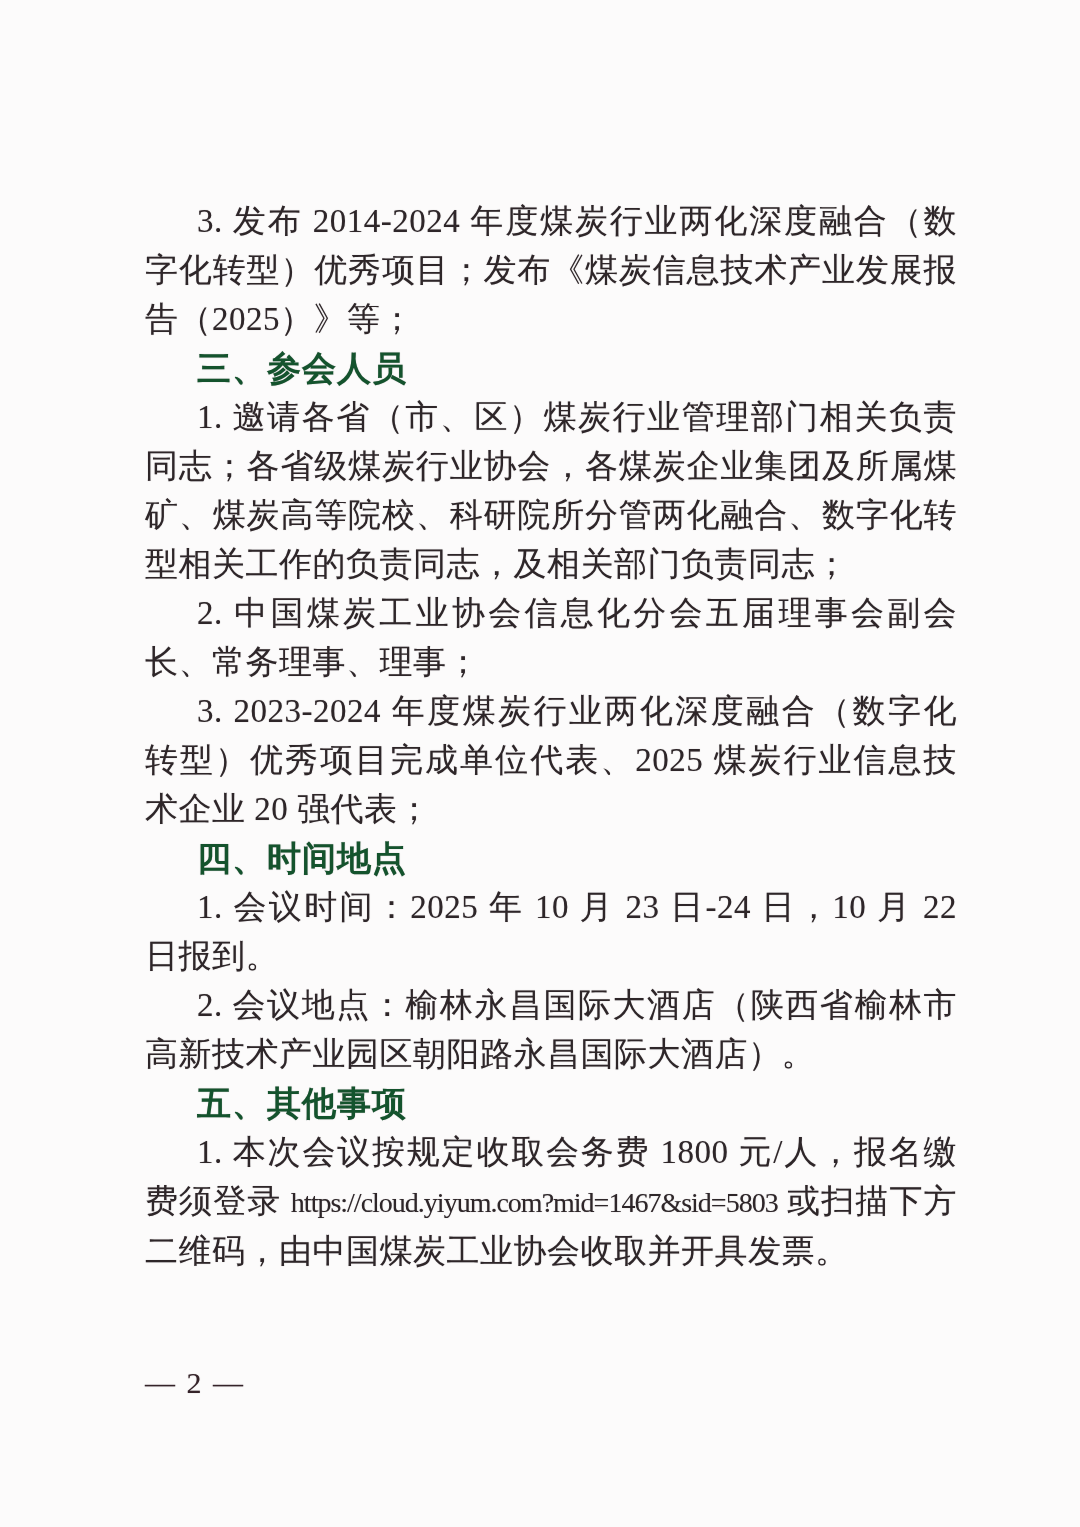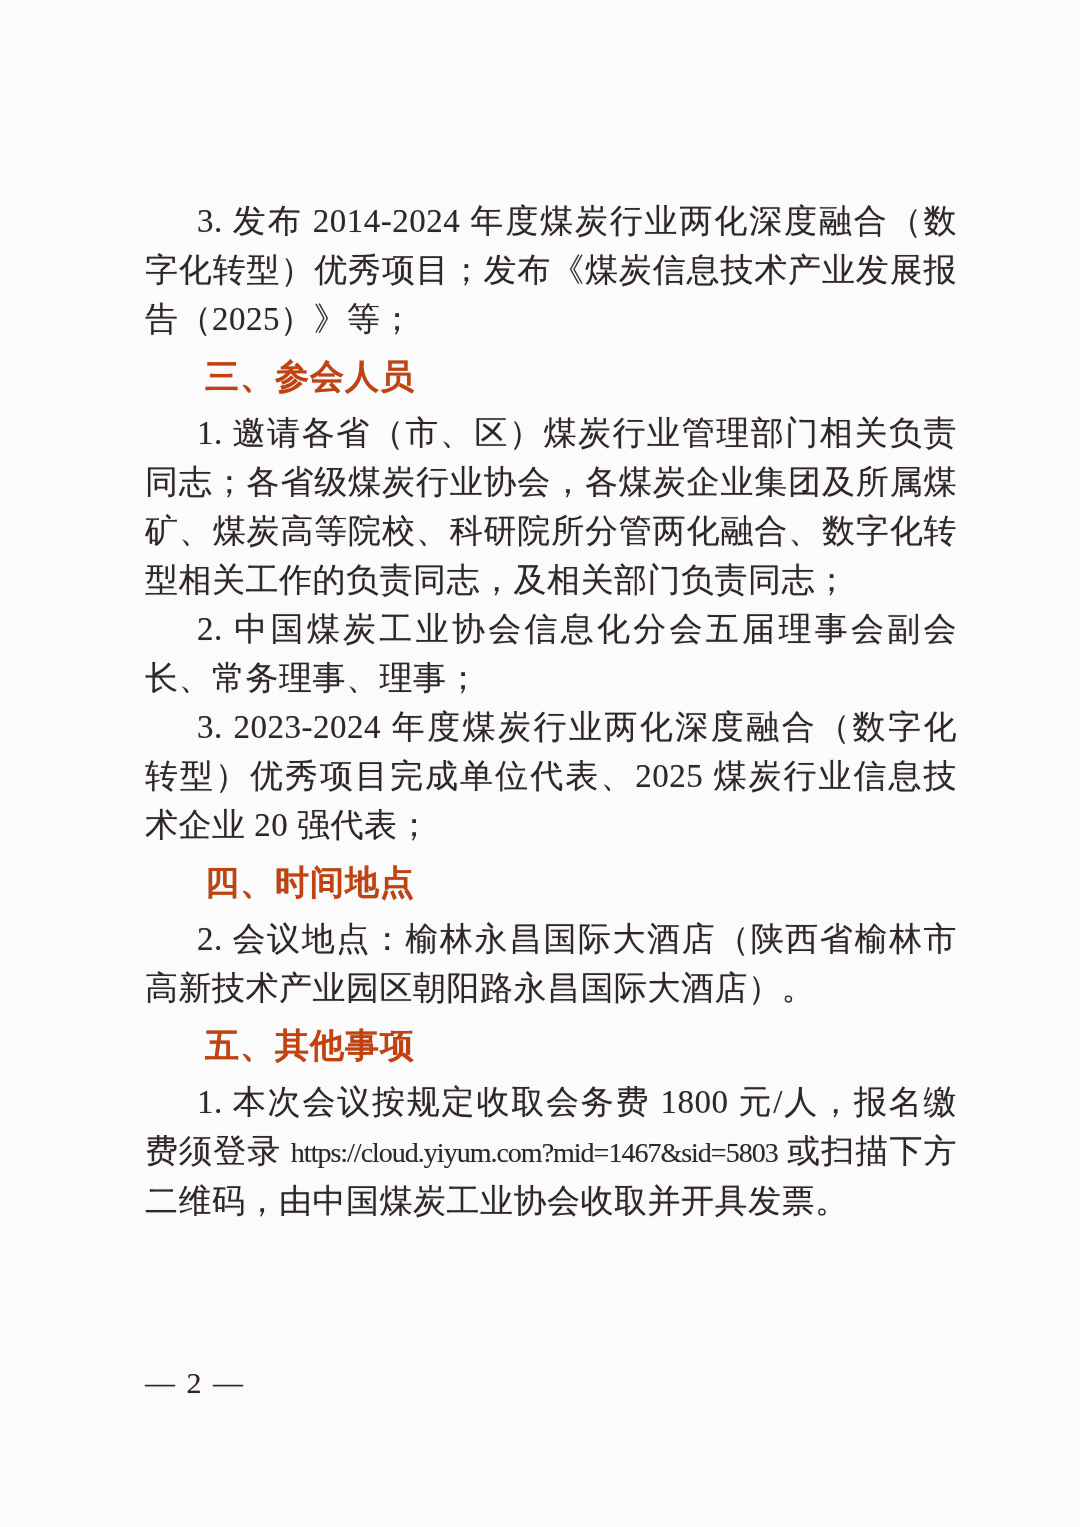--- a/index.html
+++ b/index.html
@@ -25,28 +25,28 @@
   .doc p.para {
     margin: 0;
     font-size: 33px;
     line-height: 49px;
     text-align: justify;
     text-indent: 52px;
     letter-spacing: 0.5px;
     text-shadow: 0 0 1px rgba(46, 38, 41, 0.35);
   }
   .doc h2.heading {
-    margin: 8px;
+    margin: 0;
     font-family: "Liberation Sans", sans-serif;
     font-weight: 700;
     font-size: 34px;
     line-height: 49px;
     text-indent: 52px;
     letter-spacing: 1px;
-    color: #c2410c;
+    color: #14532d;
     text-shadow: 0 0 1px rgba(33, 27, 30, 0.35);
   }
   .mono {
     font-family: Liberation Serif, serif;
     font-size: 28px;
     letter-spacing: -1px;
   }
   .footer {
     position: absolute;
     left: 145px;
@@ -66,20 +66,21 @@
   <div class="doc">
 
     <p class="para">3. 发布 2014-2024 年度煤炭行业两化深度融合（数字化转型）优秀项目；发布《煤炭信息技术产业发展报告（2025）》等；</p>
 
     <h2 class="heading">三、参会人员</h2>
     <p class="para">1. 邀请各省（市、区）煤炭行业管理部门相关负责同志；各省级煤炭行业协会，各煤炭企业集团及所属煤矿、煤炭高等院校、科研院所分管两化融合、数字化转型相关工作的负责同志，及相关部门负责同志；</p>
     <p class="para">2. 中国煤炭工业协会信息化分会五届理事会副会长、常务理事、理事；</p>
     <p class="para">3. 2023-2024 年度煤炭行业两化深度融合（数字化转型）优秀项目完成单位代表、2025 煤炭行业信息技术企业 20 强代表；</p>
 
     <h2 class="heading">四、时间地点</h2>
+    <p class="para">1. 会议时间：2025 年 10 月 23 日-24 日，10 月 22 日报到。</p>
     <p class="para">2. 会议地点：榆林永昌国际大酒店（陕西省榆林市高新技术产业园区朝阳路永昌国际大酒店）。</p>
 
     <h2 class="heading">五、其他事项</h2>
     <p class="para"><span>1. 本次会议按规定收取会务费 1800 元/人，报名缴费须登录 </span><span class="mono">https://cloud.yiyum.com?mid=1467&amp;sid=5803</span><span> 或扫描下方二维码，由中国煤炭工业协会收取并开具发票。</span></p>
 
   </div>
 
   <div class="footer">— 2 —</div>
 </div>
 

